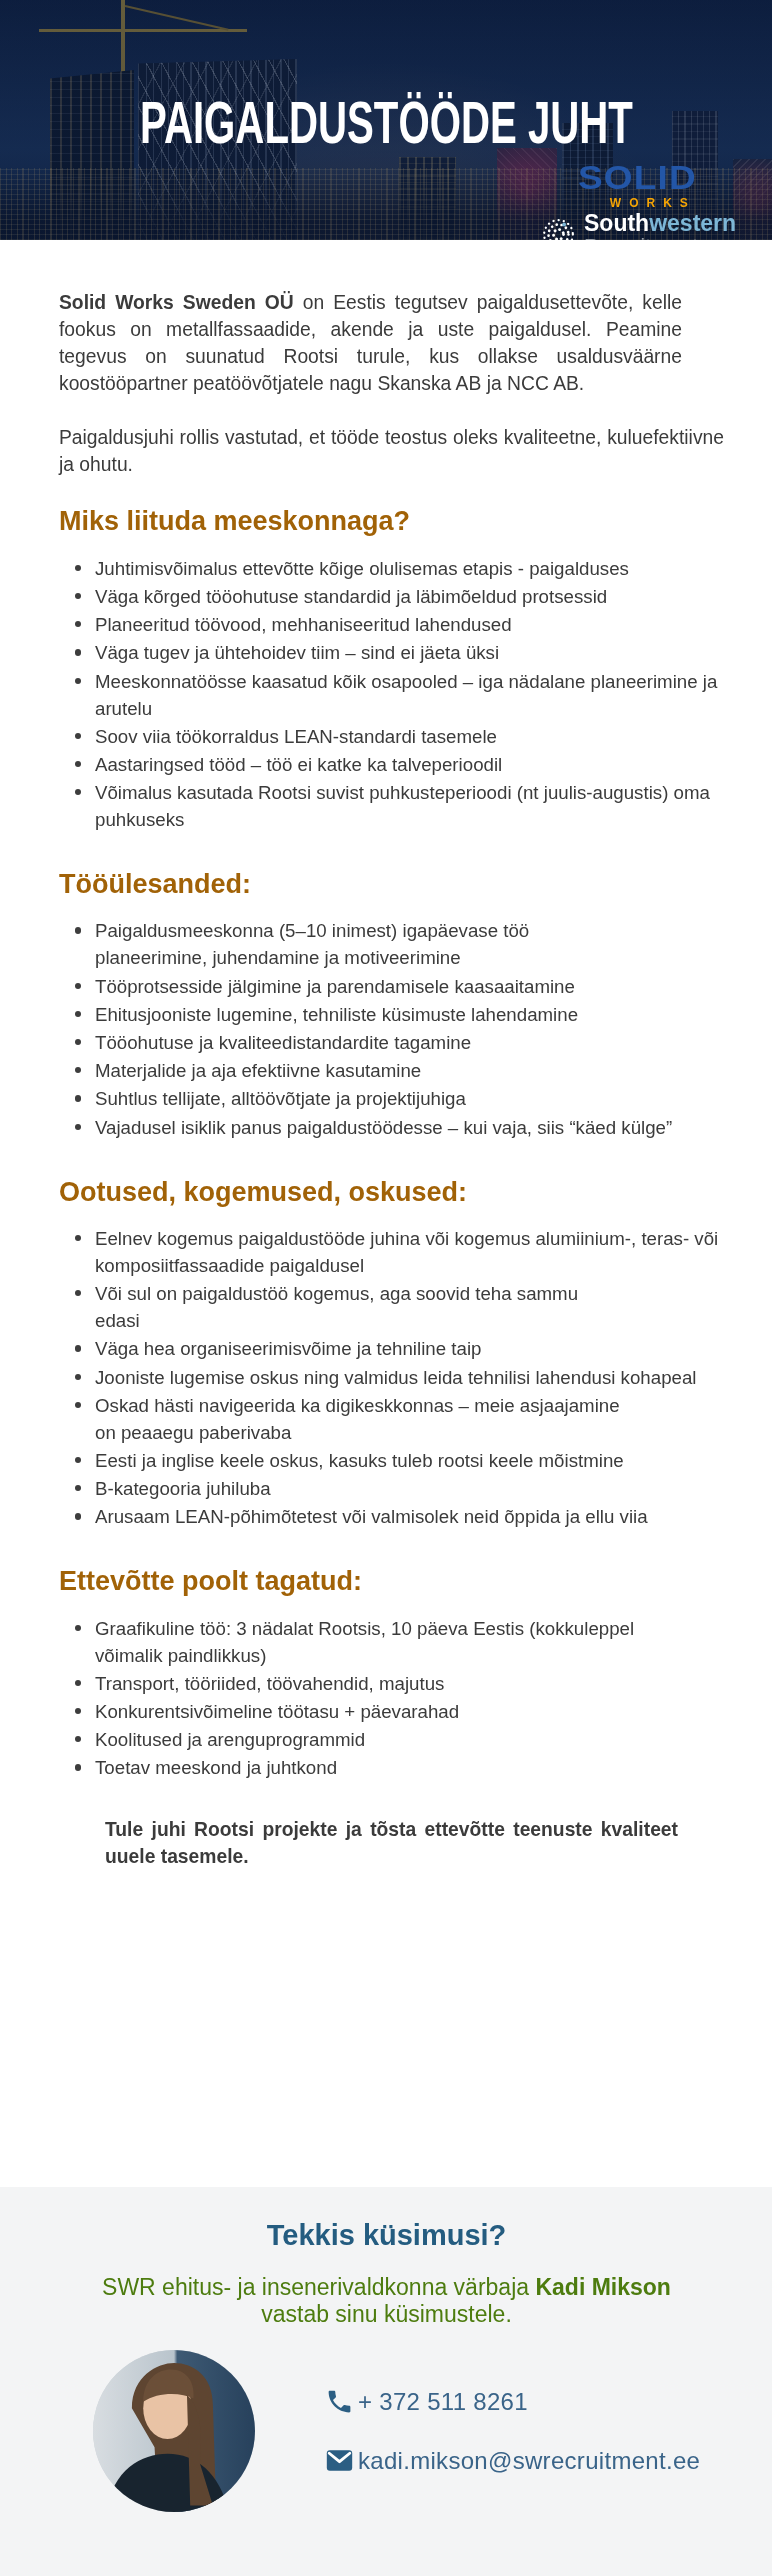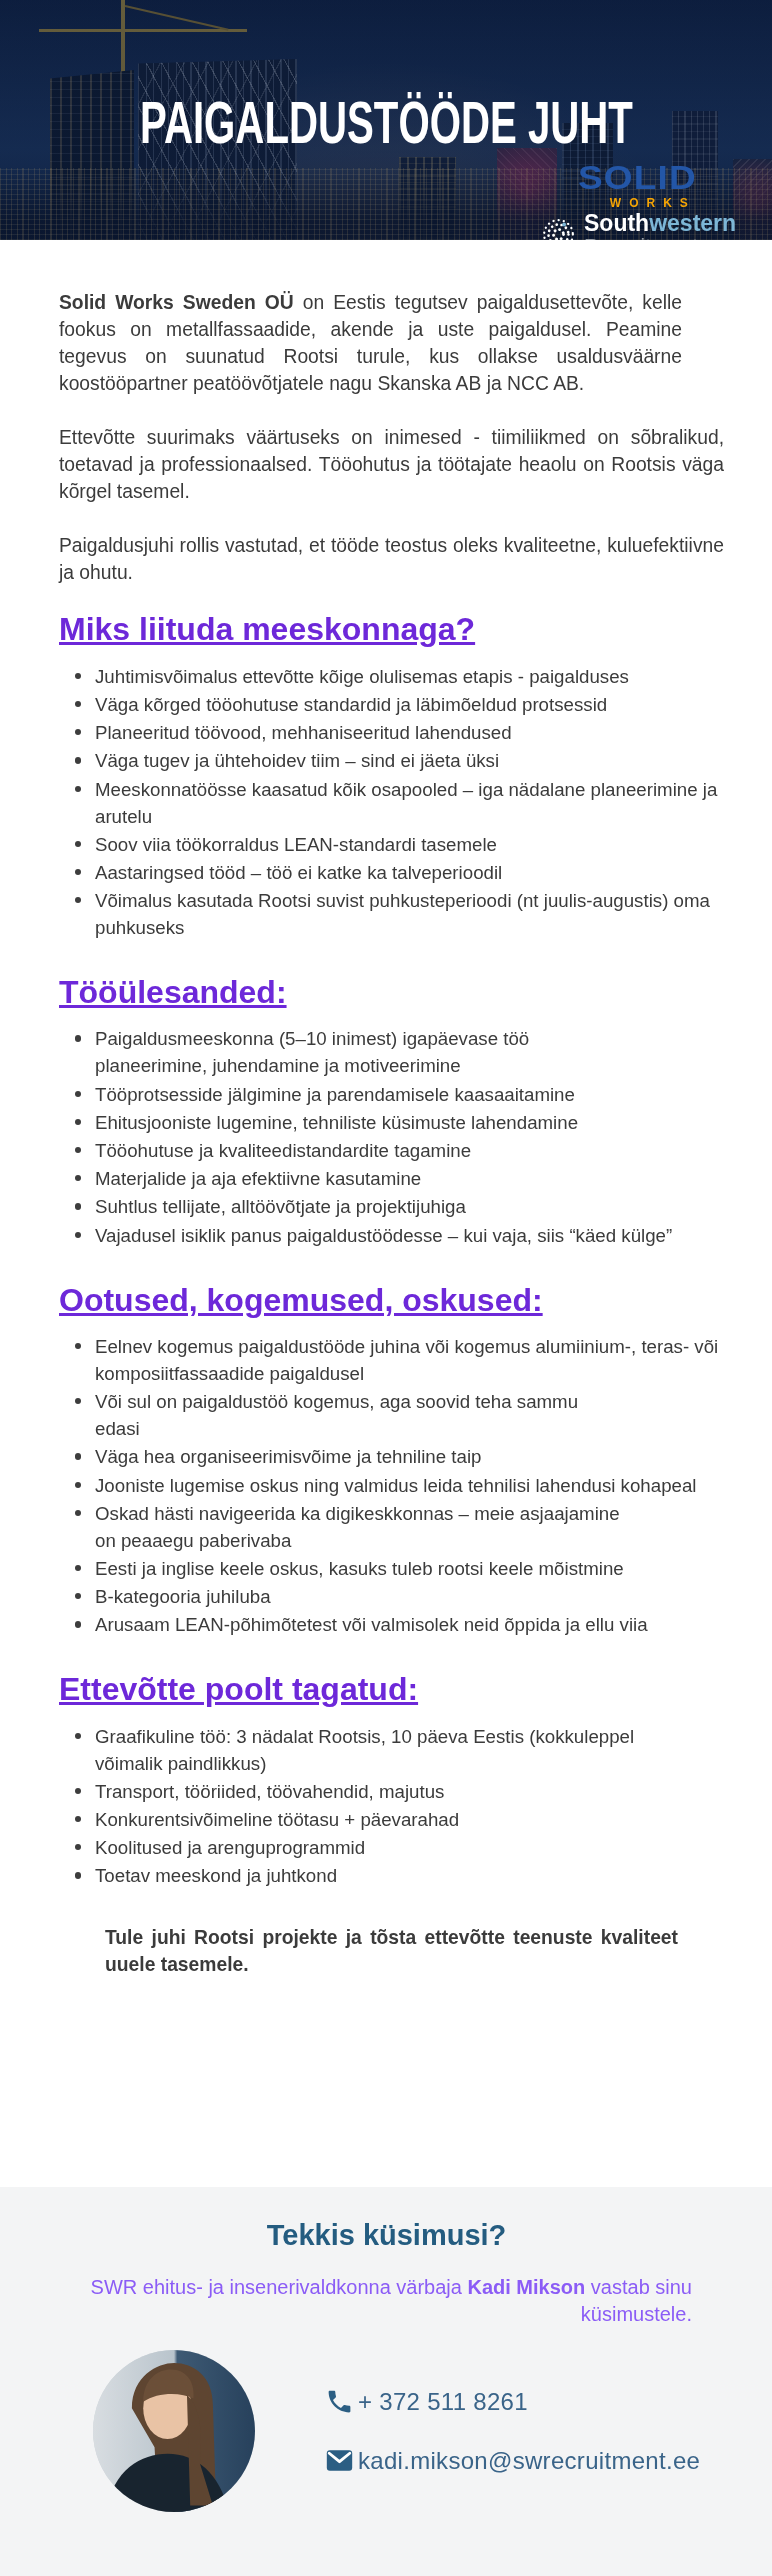--- a/index.html
+++ b/index.html
@@ -124,24 +124,23 @@
   
   .content { padding: 49px 49px 0 59px; flex: 0 0 auto; }
   .content p {
     font-size: 19.3px; line-height: 27px;
     text-align: justify;
     margin-bottom: 27px;
     color: #3b3b3b;
   }
   .content p.p1 { max-width: 623px; }
   .section-heading {
-    font-size: 32px; line-height: 32px; font-weight: 700;
-    color: #6d28d9;
+    font-size: 27px; line-height: 32px; font-weight: 700;
+    color: #a16207;
     margin: 35px 0 17.4px 0;
-    text-decoration: underline;
   }
   .section-heading.first { margin-top: 27.4px; }
   ul.bullets { list-style: none; margin: 0; padding: 0; }
   ul.bullets li {
     position: relative;
     padding-left: 36px;
     font-size: 18.7px; line-height: 27px;
     margin-bottom: 1.2px;
     color: #3b3b3b;
   }
@@ -173,25 +172,25 @@
     padding: 32px 0 64px 0;
     flex: 0 0 auto;
   }
   .contact-heading {
     text-align: center;
     font-size: 29px; line-height: 32px; font-weight: 700;
     color: #245c80;
     margin-bottom: 22.4px;
   }
   .contact-text {
-    text-align: right;
-    font-size: 20px; line-height: 27px;
+    text-align: center;
+    font-size: 23px; line-height: 27px;
     max-width: 611px;
     margin: 0 auto 22.4px auto;
-    color: #8b5cf6;
+    color: #4d7c0f;
   }
   .contact-row { display: flex; align-items: center; margin-left: 93px; gap: 70px; }
   .avatar {
     width: 162px; height: 162px; border-radius: 50%;
     overflow: hidden; flex: 0 0 auto;
     background: #cfd5da;
   }
   .avatar svg { display: block; width: 100%; height: 100%; }
   .contact-list { display: flex; flex-direction: column; gap: 30px; }
   .contact-item { display: flex; align-items: center; gap: 4px; }
@@ -237,21 +236,20 @@
         <span class="sw-part1">South</span><span class="sw-part2">western</span>
       </div>
       <div class="sw-line2">Recruitment</div>
     </div>
   </div>
 </header>
 
 <main class="content">
 
   <p class="p1"><strong>Solid Works Sweden OÜ</strong><span> on Eestis tegutsev paigaldusettevõte, kelle fookus on metallfassaadide, akende ja uste paigaldusel. Peamine tegevus on suunatud Rootsi turule, kus ollakse usaldusväärne koostööpartner peatöövõtjatele nagu Skanska AB ja NCC AB.</span></p>
-  <p>Ettevõtte suurimaks väärtuseks on inimesed - tiimiliikmed on sõbralikud, toetavad ja professionaalsed. Tööohutus ja töötajate heaolu on Rootsis väga kõrgel tasemel.</p>
   <p>Paigaldusjuhi rollis vastutad, et tööde teostus oleks kvaliteetne, kuluefektiivne ja ohutu.</p>
 
   <section>
     <h2 class="section-heading first">Miks liituda meeskonnaga?</h2>
     <ul class="bullets s1">
       <li>Juhtimisvõimalus ettevõtte kõige olulisemas etapis - paigalduses</li>
       <li>Väga kõrged tööohutuse standardid ja läbimõeldud protsessid</li>
       <li>Planeeritud töövood, mehhaniseeritud lahendused</li>
       <li>Väga tugev ja ühtehoidev tiim – sind ei jäeta üksi</li>
       <li>Meeskonnatöösse kaasatud kõik osapooled – iga nädalane planeerimine ja arutelu</li>

